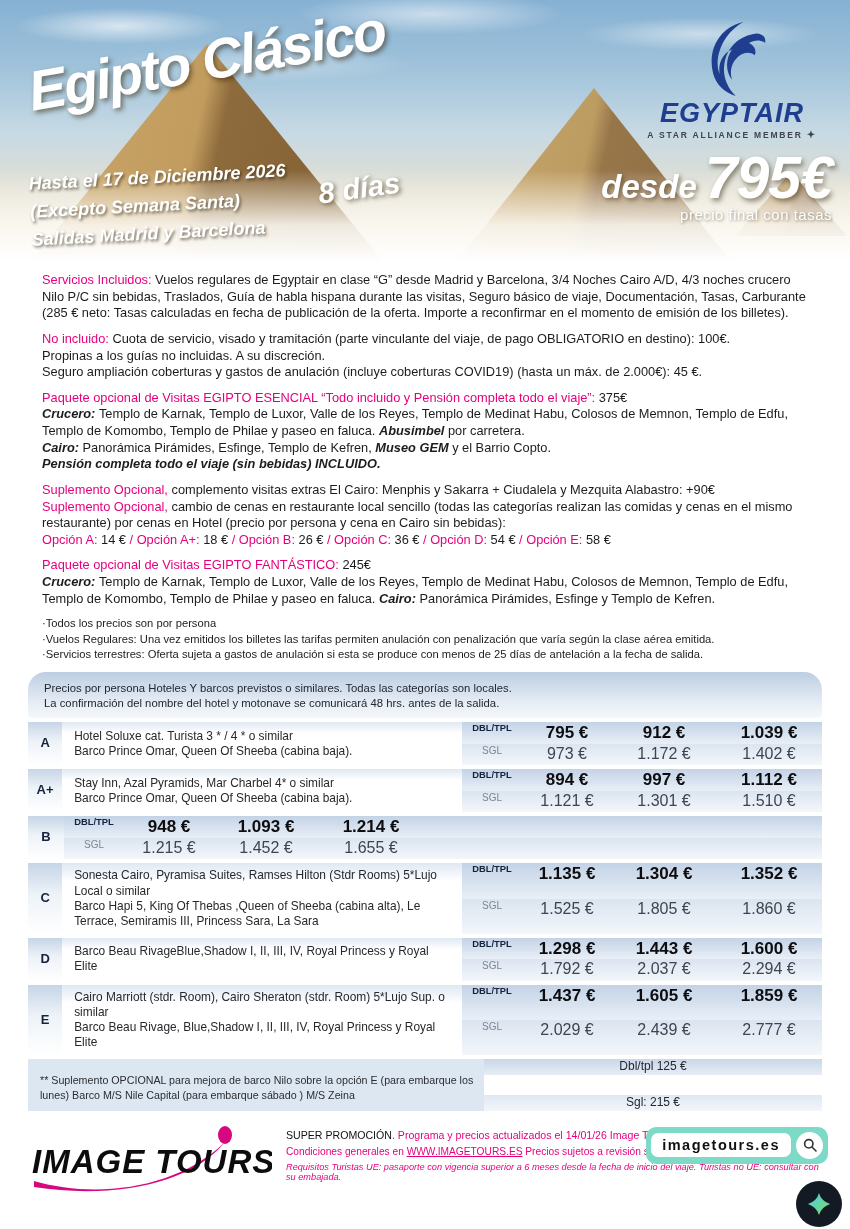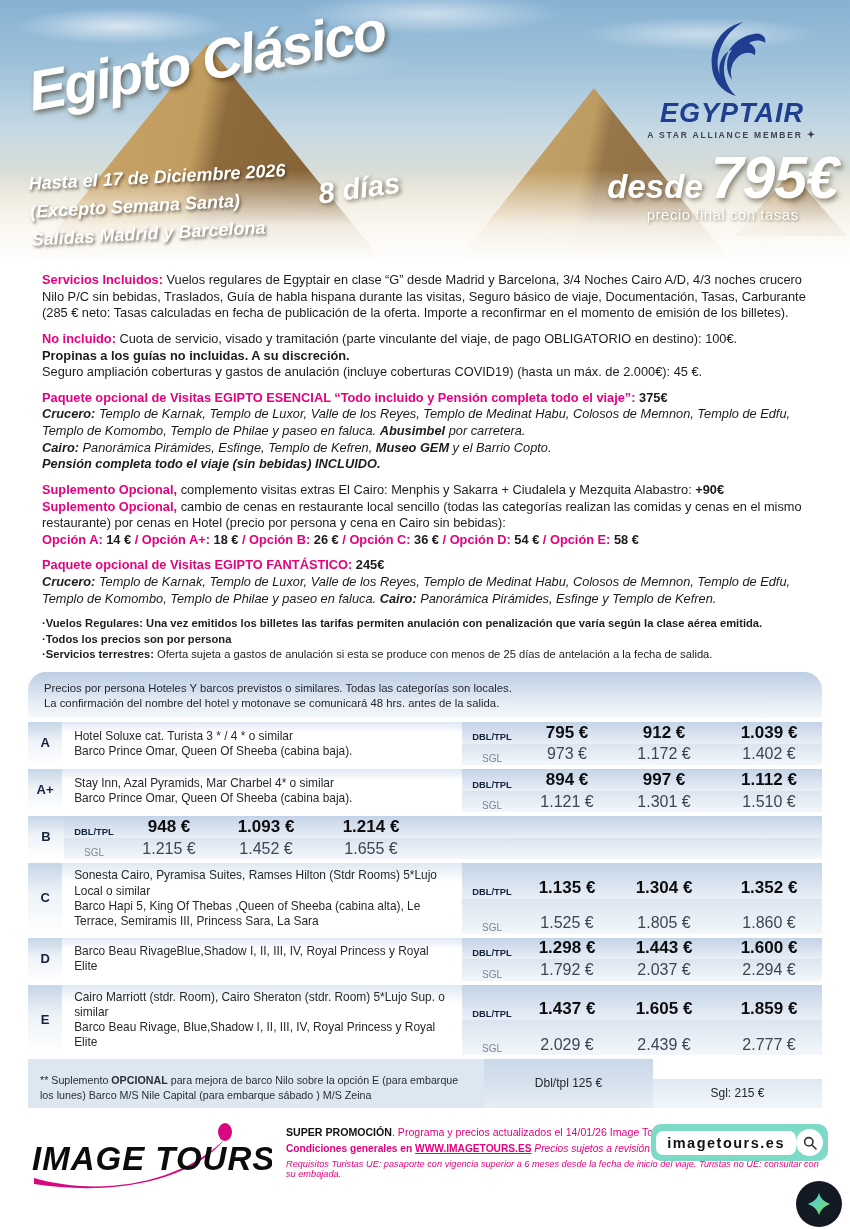--- a/index.html
+++ b/index.html
@@ -31,34 +31,34 @@
       font-size:29px;font-weight:bold;font-style:italic;color:#fff;
       text-shadow:2px 2px 4px rgba(50,35,10,.55)}
   .hero-dates{position:absolute;left:30px;top:164px;transform:rotate(-3deg);
       font-size:18px;font-weight:bold;font-style:italic;color:#fff;line-height:1.55;
       text-shadow:1.5px 2px 3px rgba(40,30,10,.6)}
   .airline{position:absolute;right:16px;top:20px;width:204px;text-align:center}
   .airline svg{display:block;margin:0 auto}
   .airline-name{font-size:27px;font-weight:bold;font-style:italic;letter-spacing:1px;color:#1F3E8F}
   .alliance{font-size:8.5px;letter-spacing:1.8px;color:#3f454e;font-weight:bold}
   .alliance .star{margin-left:4px;font-size:10px}
-  .pricebox{position:absolute;right:12px;top:144px;text-align:center;color:#fff}
+  .pricebox{position:absolute;right:18px;top:144px;text-align:right;color:#fff}
   .desde{font-size:33px;font-style:italic;font-weight:bold;margin-right:8px;
       text-shadow:2px 2px 4px rgba(50,35,10,.5)}
   .bigprice{font-size:59px;font-weight:900;font-style:italic;letter-spacing:-1px;
       text-shadow:2px 3px 5px rgba(50,35,10,.5)}
   .pricenote{font-size:15px;letter-spacing:.5px;margin-top:-6px;opacity:.97;
       text-shadow:1px 1px 3px rgba(50,35,10,.5)}
 
   
   .content{padding:10px 42px 0 42px;font-size:12.8px;line-height:1.3}
   .sec{margin:0 0 9px 0}
   .mag{color:#E5007E}
-  .b{font-weight:bold}
-  .i{font-style:italic}
+  .b{font-weight:normal}
+  .i{}
   .bi{font-weight:bold;font-style:italic}
   .notes{font-size:11.2px;line-height:1.38}
   .notes div{margin:0}
 
   
   .ptable{margin:2px 28px 0}
   .thead{display:flex;align-items:center;padding:9px 0 7px;
       background:linear-gradient(180deg,#bccee2 0%,#e8eef6 70%,#f4f8fb 100%);
       border-radius:18px 18px 4px 4px}
   .tintro{width:494px;padding:0 12px 0 16px;font-size:11.3px;color:#23272e;line-height:1.35}
@@ -67,52 +67,52 @@
       font-size:9.5px;font-weight:bold;color:#1C2F55;line-height:1.35}
   .thc0{width:90px}.thc1{width:104px}.thc2{width:106px}
   .trow{display:flex;margin-top:4px}
   .cat{width:36px;display:flex;align-items:center;justify-content:center;
       font-weight:bold;color:#15233f;font-size:13px;
       background:linear-gradient(180deg,#c6d5e7,#eef3f8 45%,#fff)}
   .desc{width:398px;padding:5px 10px 5px 12px;font-size:11.9px;color:#26282c;line-height:1.27;
       display:flex;flex-direction:column;justify-content:center;
       background:linear-gradient(180deg,#dfe8f2 0,#fff 26%)}
   .pgrid{flex:1;display:flex;flex-direction:column}
-  .prow{flex:1;display:flex;align-items:flex-end;min-height:21px}
+  .prow{flex:1;display:flex;align-items:flex-start;min-height:21px}
   .prow.dbl{background:linear-gradient(180deg,#c3d3e6,#e9eff7)}
   .prow.sgl{background:linear-gradient(180deg,#dbe4ef,#f3f7fb)}
   .rate{width:60px;text-align:center;font-size:9.4px;font-weight:bold;color:#15233f}
   .prow.sgl .rate{color:#7c8694;font-weight:normal;font-size:10px}
   .pval{text-align:center}
   .prow .pval:nth-child(2){width:90px}
   .prow .pval:nth-child(3){width:104px}
   .prow .pval:nth-child(4){width:106px}
   .prow.dbl .pval{font-weight:bold;color:#0d0d0f;font-size:17px}
   .prow.sgl .pval{color:#3e4552;font-size:16px}
   .tfoot{display:flex;margin-top:4px}
   .fnote{width:434px;background:#dde7f1;padding:14px 10px 6px 12px;
       font-size:10.7px;color:#2a2d33;line-height:1.35}
-  .fvals{flex:1;display:flex;flex-direction:row}
+  .fvals{flex:1;display:flex;flex-direction:column}
   .fv{flex:1;display:flex;align-items:center;justify-content:center;font-size:12px;color:#23272e}
   .fv.t{background:linear-gradient(180deg,#c9d7e8,#e6edf5)}
   .fv.bm{background:linear-gradient(180deg,#dfe8f2,#f2f6fa);margin-top:20px}
 
   
   .pfoot{display:flex;align-items:flex-start;padding:14px 20px 0 24px;position:relative}
   .logo-wrap{width:252px;flex:none}
   .foot-text{flex:1;padding-left:10px;padding-top:4px}
   .foot-text p{margin:0 0 5px}
   .fl1{font-size:10.6px}
   .fl1 .dark{color:#111}
   .fl2{font-size:10.6px;font-weight:bold}
   .fl3{font-size:10.2px}
   .fl3 .u{text-decoration:underline}
   .fl4{font-size:9.2px;font-style:italic;margin-bottom:2px !important}
   .search-widget{position:absolute;right:22px;top:16px;background:#7DDAC7;border-radius:10px;
-      padding:5px;display:flex;align-items:center;}
+      padding:5px;display:flex;align-items:center;gap:5px}
   .search-pill{background:#fff;border-radius:7px;padding:4px 11px;font-size:14.5px;
       font-weight:bold;letter-spacing:1.5px;color:#111}
   .search-circle{width:27px;height:27px;background:#fff;border-radius:50%;
       display:flex;align-items:center;justify-content:center}
   .fab{position:absolute;right:8px;bottom:2px;width:46px;height:46px;border-radius:50%;
       background:#131a24;display:flex;align-items:center;justify-content:center}
 </style>
 </head>
 <body>
 
@@ -174,22 +174,22 @@
     <span class="mag b">Suplemento Opcional,</span><span> cambio de cenas en restaurante local sencillo (todas las categorías realizan las comidas y cenas en el mismo restaurante) por cenas en Hotel (precio por persona  y cena en Cairo sin bebidas):</span><br>
     <span id="opciones-host"><span class="mag b">Opción A:</span><span class="b"> 14 €</span><span class="mag b"> / </span><span class="mag b">Opción A+:</span><span class="b"> 18 €</span><span class="mag b"> / </span><span class="mag b">Opción B:</span><span class="b"> 26 €</span><span class="mag b"> / </span><span class="mag b">Opción C:</span><span class="b"> 36 €</span><span class="mag b"> / </span><span class="mag b">Opción D:</span><span class="b"> 54 €</span><span class="mag b"> / </span><span class="mag b">Opción E:</span><span class="b"> 58 €</span></span>
   </p>
 
   <p class="sec">
     <span class="mag b">Paquete opcional de Visitas EGIPTO FANTÁSTICO:</span><span class="b"> 245€</span><br>
     <span class="bi">Crucero: </span><span class="i">Templo de Karnak, Templo de Luxor,  Valle de los Reyes, Templo de Medinat Habu, Colosos de Memnon, Templo de Edfu, Templo de Komombo, Templo de Philae y paseo en faluca. </span><span class="bi">Cairo: </span><span class="i">Panorámica Pirámides, Esfinge y Templo de Kefren.</span>
   </p>
 
   <div class="sec notes" id="notes-host">
+      <div><span class="b">·Todos los precios son por persona</span></div>
       <div><span class="b">·Vuelos Regulares:</span><span class="b"> Una vez emitidos los billetes las tarifas permiten anulación con penalización que varía según la clase aérea emitida.</span></div>
-      <div><span class="b">·Todos los precios son por persona</span></div>
       <div><span class="b">·Servicios terrestres:</span><span> Oferta sujeta a gastos de anulación si esta se produce con menos de 25 días de antelación a la fecha de  salida.</span></div>
     </div>
 
   <div class="ptable" style="margin-left:-14px;margin-right:-14px">
     <div class="thead">
       <div class="tintro">
         <div>Precios por persona Hoteles Y barcos previstos o similares. Todas las categorías son locales.</div>
         <div>La confirmación del nombre del hotel y motonave se comunicará 48 hrs. antes de la salida.</div>
       </div>
     </div>

